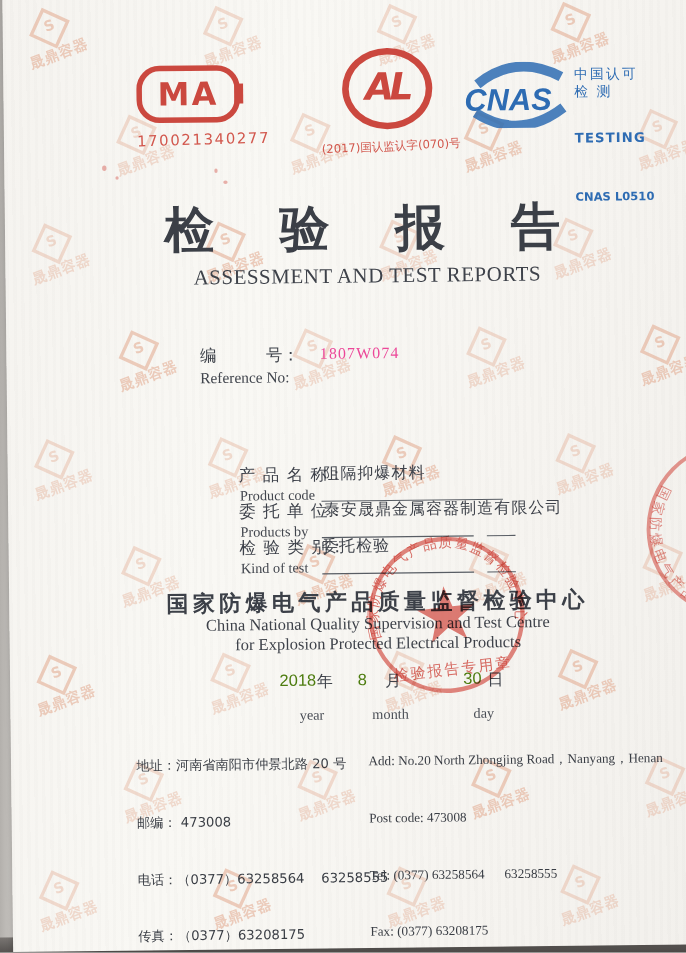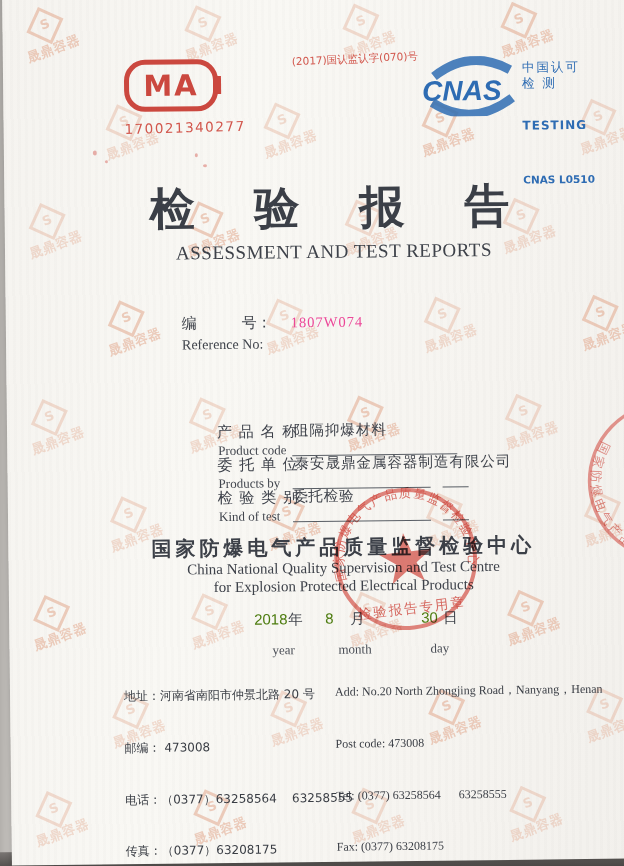--- a/index.html
+++ b/index.html
@@ -127,20 +127,21 @@
       <div class="wm" style="left: 334px; top: 792px; opacity: 0.38;"><span class="wm-diamond"><span>S</span></span><span class="wm-label">晟鼎容器</span></div>
       <div class="wm" style="left: 492px; top: 792px; opacity: 0.38;"><span class="wm-diamond"><span>S</span></span><span class="wm-label">晟鼎容器</span></div>
     </div>
 
   <div class="abs cma-box">
     <div class="cma-rect">MA</div>
     <div class="cma-number">170021340277</div>
   </div>
 
   <div class="abs cal-box">
+    <div class="cal-circle">AL</div>
     <div class="cal-caption">(2017)国认监认字(070)号</div>
   </div>
 
   <div class="abs cnas-box">
     <svg width="104" height="60" viewBox="0 0 104 60">
       <path d="M 14 20 Q 50 -8 90 14" stroke="#2e6cb3" stroke-width="9" fill="none" opacity="0.85"></path>
       <path d="M 12 46 Q 52 72 92 42" stroke="#2e6cb3" stroke-width="9" fill="none" opacity="0.85"></path>
       <text x="2" y="44" font-size="28" font-weight="bold" font-style="italic" fill="#2e6cb3" font-family="Liberation Sans, sans-serif">CNAS</text>
     </svg>
     <div class="cnas-side">

